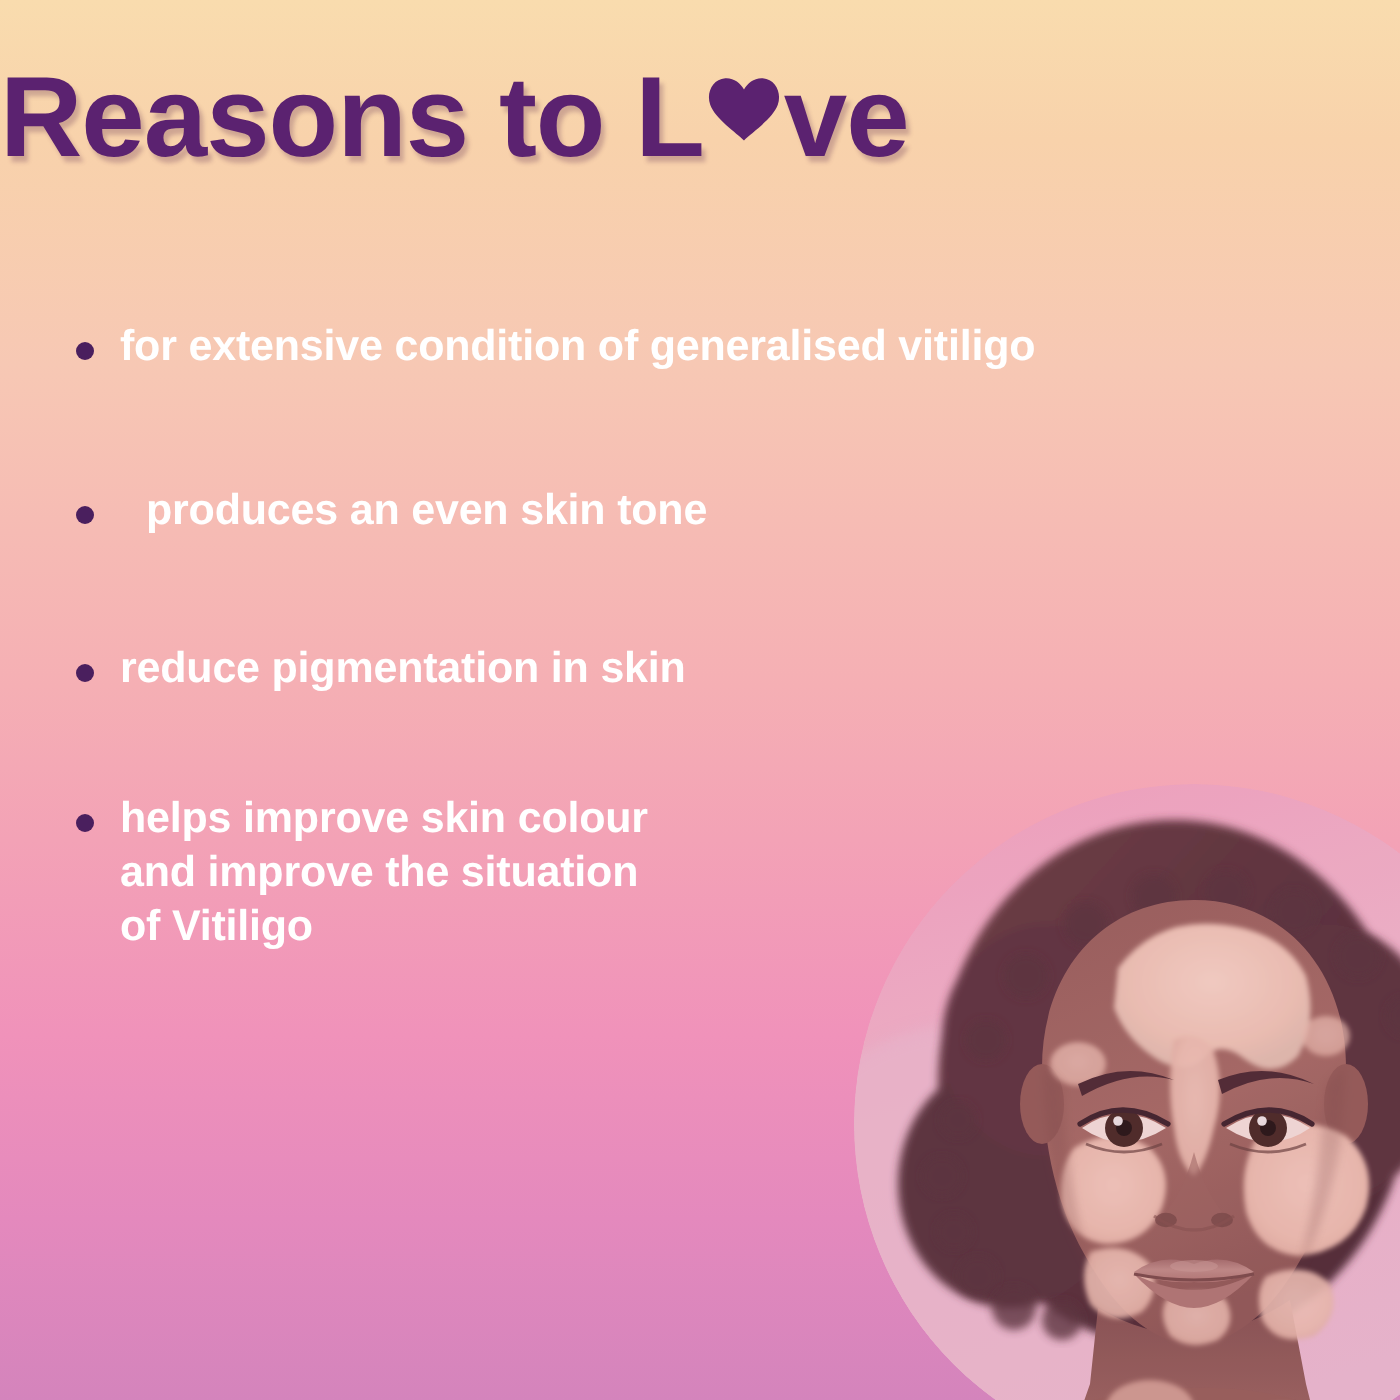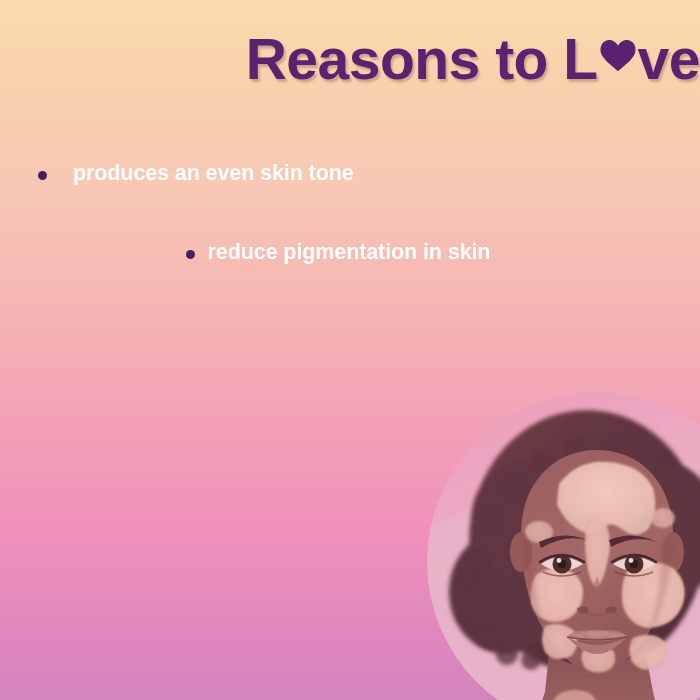--- a/index.html
+++ b/index.html
@@ -26,21 +26,21 @@
       #d484bc 100%
     );
   }
 
   
   .title-wrap {
     position: absolute;
     top: 26px;
     left: 0;
     width: 700px;
-    text-align: right;
+    text-align: left;
   }
   .title {
     display: inline-block;
     font-size: 57px;
     font-weight: 700;
     letter-spacing: -0.5px;
     color: #5b2270;
     text-shadow: 2px 3px 2px rgba(110, 60, 90, 0.30);
     white-space: nowrap;
   }
@@ -66,21 +66,21 @@
     left: 38px;
     width: 600px;
   }
   .bullet-row {
     display: flex;
     align-items: flex-start;
     margin-bottom: 50px;
   }
   .bullet-row.b1 { margin-bottom: 55px; }
   .bullet-row.b2 { margin-bottom: 52px; gap: 13px; }
-  .bullet-row.b3 { margin-bottom: 48px; justify-content: center; }
+  .bullet-row.b3 { margin-bottom: 48px; }
   .dot {
     flex: 0 0 auto;
     width: 9px;
     height: 9px;
     border-radius: 50%;
     background: #4a1f5e;
     margin-top: 11px;
     margin-right: 13px;
   }
   .btext {
@@ -110,31 +110,41 @@
 <div id="poster">
 
   <div class="title-wrap">
     <span class="title"><span>Reasons to L</span><span class="heart-slot"><svg viewBox="0 0 36 33" xmlns="http://www.w3.org/2000/svg" aria-hidden="true">
         <path d="M18 32.2 C14.4 28.6 3.4 21.1 1.1 14.4 C-1.0 8.3 2.3 1.6 8.6 1.1 C12.8 0.8 16.2 3.4 18 6.8 C19.8 3.4 23.2 0.8 27.4 1.1 C33.7 1.6 37.0 8.3 34.9 14.4 C32.6 21.1 21.6 28.6 18 32.2 Z" fill="#5b2270"></path>
       </svg></span><span>ve</span></span>
   </div>
 
   <div class="bullets">
 
+    <div class="bullet-row b1">
+      <span class="dot"></span>
+      <span class="btext">for extensive condition of generalised vitiligo</span>
+    </div>
 
     <div class="bullet-row b2">
       <span class="dot"></span>
       <span class="btext">produces an even skin tone</span>
     </div>
 
     <div class="bullet-row b3">
       <span class="dot"></span>
       <span class="btext">reduce pigmentation in skin</span>
     </div>
 
+    <div class="bullet-row b4">
+      <span class="dot"></span>
+      <span class="btext">helps improve skin  colour
+and improve the situation
+of Vitiligo</span>
+    </div>
 
   </div>
 
   <div class="portrait">
     <svg viewBox="0 0 340 340" xmlns="http://www.w3.org/2000/svg" aria-hidden="true">
       <defs>
         <clipPath id="circleClip">
             <circle cx="170" cy="170" r="170"></circle>
           </clipPath>
 

